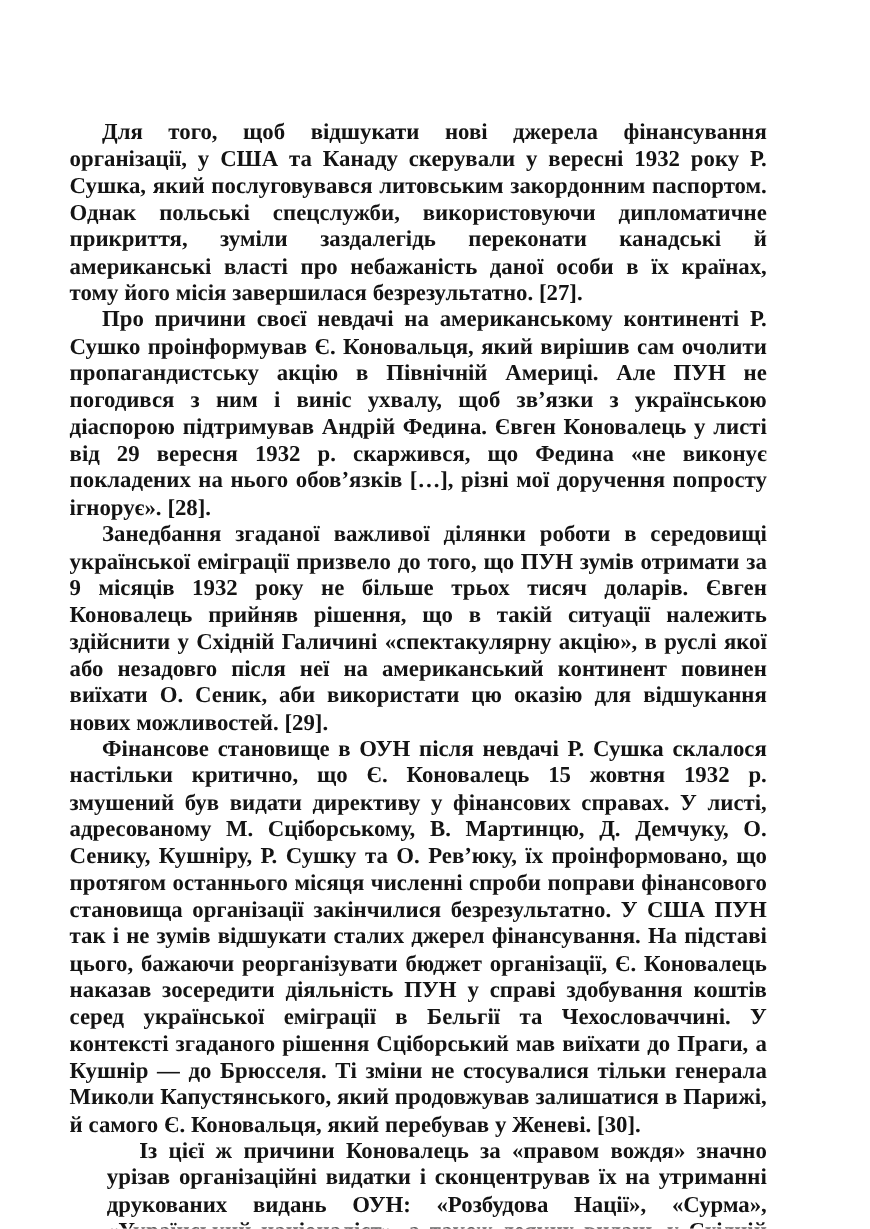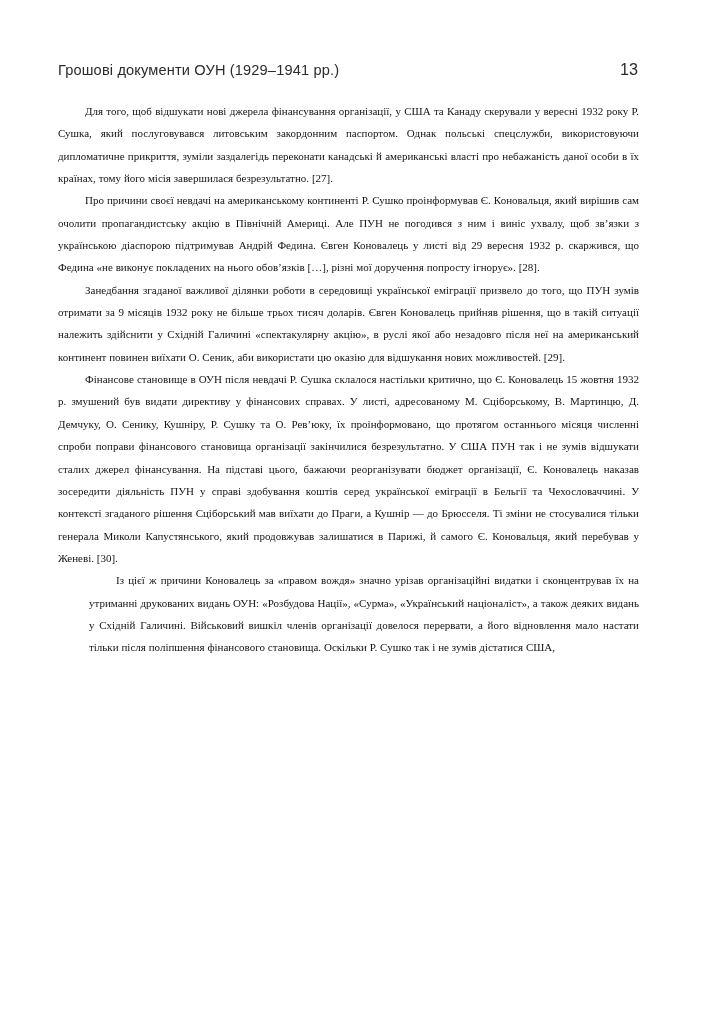--- a/index.html
+++ b/index.html
@@ -48,44 +48,41 @@
   }
   
   .text-body {
     position: absolute;
     left: 58px;
     top: 100px;
     width: 581px;
   }
   .text-body p {
     margin: 0;
-    font-size: 11px;
+    font-size: 19px;
     line-height: 22.35px;
     text-align: justify;
     text-justify: inter-word;
     text-indent: 27px;
     hyphens: manual;
     -webkit-hyphens: manual;
     word-spacing: 0.1px;
+    font-weight: bold;
   }
   
   .text-body p:last-child {
     text-align: justify;
     margin-left: 31px;
   }
 </style>
 </head>
 <body>
 
 <div class="page">
 
-  <div class="running-head">
-    <span class="running-head-title">Грошові документи ОУН (1929–1941 рр.)</span>
-    <span class="page-number">13</span>
-  </div>
 
   <div class="text-body">
     <p>Для того, щоб відшукати нові джерела фінансування організації, у США та Канаду скерували у вересні 1932 року Р. Сушка, який послуговувався литовським закордонним паспортом. Однак польські спецслужби, використовуючи дипломатичне прикриття, зуміли заздалегідь переконати канадські й американські власті про небажаність даної особи в їх країнах, тому його місія завершилася безрезультатно. [27].</p>
     <p>Про причини своєї невдачі на американському континенті Р. Сушко проінформував Є. Коновальця, який вирішив сам очолити пропагандистську акцію в Північній Америці. Але ПУН не погодився з ним і виніс ухвалу, щоб зв’язки з українською діаспорою підтримував Андрій Федина. Євген Коновалець у листі від 29 вересня 1932 р. скаржився, що Федина «не виконує покладених на нього обов’язків […], різні мої доручення попросту ігнорує». [28].</p>
     <p>Занедбання згаданої важливої ділянки роботи в середовищі української еміграції призвело до того, що ПУН зумів отримати за 9 місяців 1932 року не більше трьох тисяч доларів. Євген Коновалець прийняв рішення, що в такій ситуації належить здійснити у Східній Галичині «спектакулярну акцію», в руслі якої або незадовго після неї на американський континент повинен виїхати О. Сеник, аби використати цю оказію для відшукання нових можливостей. [29].</p>
     <p>Фінансове становище в ОУН після невдачі Р. Сушка склалося настільки критично, що Є. Коновалець 15 жовтня 1932 р. змушений був видати директиву у фінансових справах. У листі, адресованому М. Сціборському, В. Мартинцю, Д. Демчуку, О. Сенику, Кушніру, Р. Сушку та О. Рев’юку, їх проінформовано, що протягом останнього місяця численні спроби поправи фінансового становища організації закінчилися безрезультатно. У США ПУН так і не зумів відшукати сталих джерел фінансування. На підставі цього, бажаючи реорганізувати бюджет організації, Є. Коновалець наказав зосередити діяльність ПУН у справі здобування коштів серед української еміграції в Бельгії та Чехословаччині. У контексті згаданого рішення Сціборський мав виїхати до Праги, а Кушнір — до Брюсселя. Ті зміни не стосувалися тільки генерала Миколи Капустянського, який продовжував залишатися в Парижі, й самого Є. Коновальця, який перебував у Женеві. [30].</p>
     <p>Із цієї ж причини Коновалець за «правом вождя» значно урізав організаційні видатки і сконцентрував їх на утриманні друкованих видань ОУН: «Розбудова Нації», «Сурма», «Український націоналіст», а також деяких видань у Східній Галичині. Військовий вишкіл членів організації довелося перервати, а його відновлення мало настати тільки після поліпшення фінансового становища. Оскільки Р. Сушко так і не зумів дістатися США,</p>
   </div>
 
 </div>

